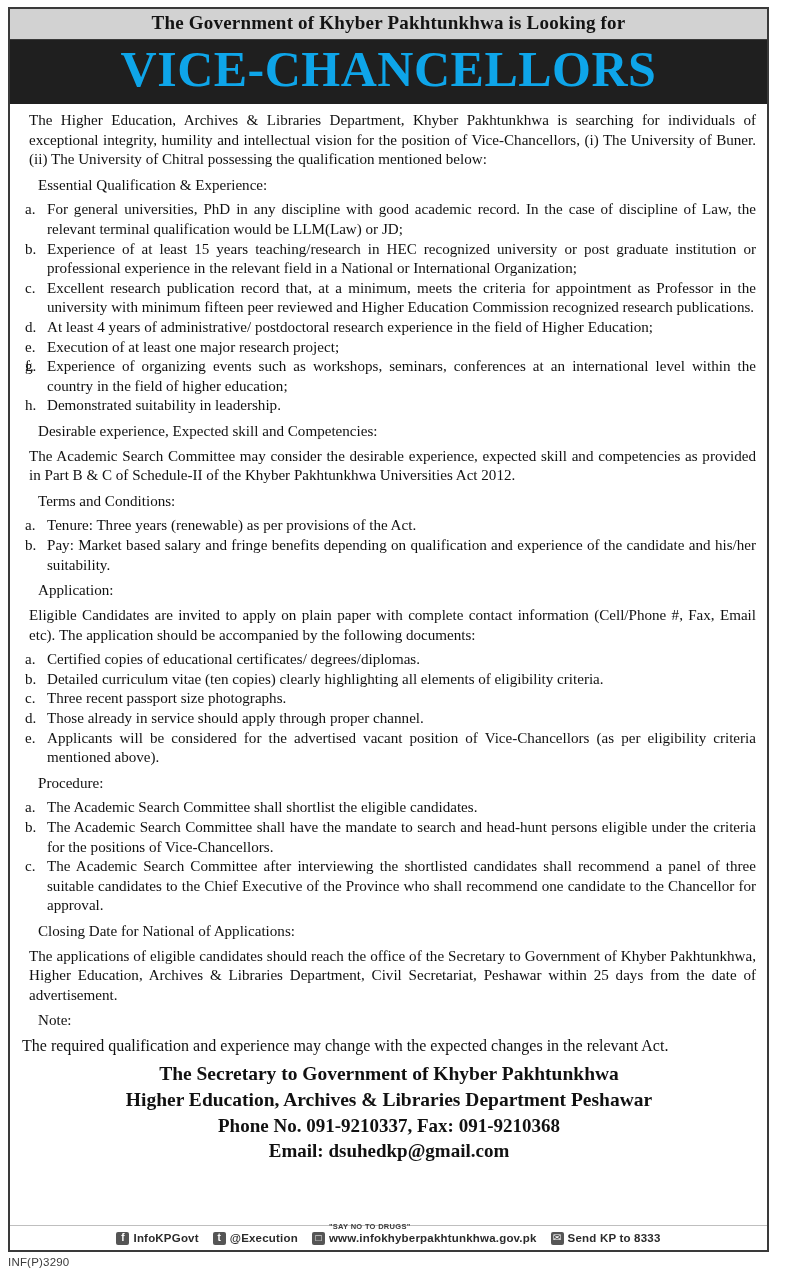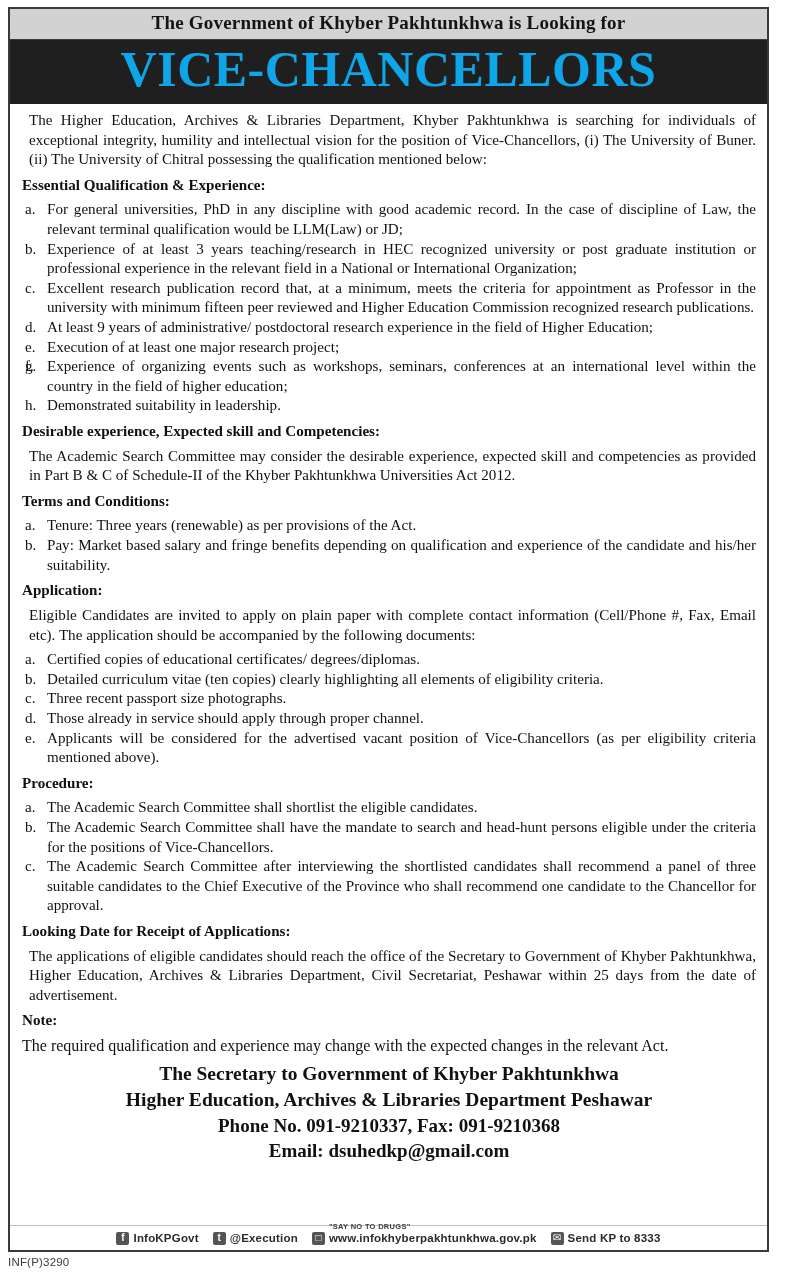--- a/index.html
+++ b/index.html
@@ -66,24 +66,24 @@
   }
   p.para {
     margin: 0 0 5px 7px;
     font-size: 15.1px;
     line-height: 1.30;
     text-align: justify;
     text-justify: inter-word;
   }
   p.para:last-child { margin-bottom: 0; }
   .sec-head {
-    font-weight: bold;
+    font-weight: normal;
     font-size: 15.1px;
     line-height: 1.3;
-    margin: 6px 0 5px 0;
+    margin: 6px 0 5px 16px;
   }
   ol.alist {
     list-style: none;
     margin: 0 0 5px 0;
     padding: 0;
   }
   ol.alist li {
     position: relative;
     padding-left: 25px;
     font-size: 15.1px;
@@ -200,23 +200,23 @@
       <div class="header-band-text">VICE-CHANCELLORS</div>
     </div>
 
     <div class="body-wrap">
 
       <p class="para">The Higher Education, Archives &amp; Libraries Department, Khyber Pakhtunkhwa is searching for individuals of exceptional integrity, humility and intellectual vision for the position of Vice-Chancellors, (i) The University of Buner. (ii) The University of Chitral possessing the qualification mentioned below:</p>
 
       <div class="sec-head">Essential Qualification &amp; Experience:</div>
       <ol class="alist">
         <li><span class="mark">a.</span><span>For general universities, PhD in any discipline with good academic record. In the case of discipline of Law, the relevant terminal qualification would be LLM(Law) or JD;</span></li>
-        <li><span class="mark">b.</span><span>Experience of at least 3 years teaching/research in HEC recognized university or post graduate institution or professional experience in the relevant field in a National or International Organization;</span></li>
+        <li><span class="mark">b.</span><span>Experience of at least 15 years teaching/research in HEC recognized university or post graduate institution or professional experience in the relevant field in a National or International Organization;</span></li>
         <li><span class="mark">c.</span><span>Excellent research publication record that, at a minimum, meets the criteria for appointment as Professor in the university with minimum fifteen peer reviewed and Higher Education Commission recognized research publications.</span></li>
-        <li><span class="mark">d.</span><span>At least 9 years of administrative/ postdoctoral research experience in the field of Higher Education;</span></li>
+        <li><span class="mark">d.</span><span>At least 4 years of administrative/ postdoctoral research experience in the field of Higher Education;</span></li>
         <li><span class="mark">e.</span><span>Execution of at least one major research project;</span></li>
         <li><span class="mark">f.</span></li>
         <li><span class="mark">g.</span><span>Experience of organizing events such as workshops, seminars, conferences at an international level within the country in the field of higher education;</span></li>
         <li><span class="mark">h.</span><span>Demonstrated suitability in leadership.</span></li>
       </ol>
 
       <div class="sec-head">Desirable experience, Expected skill and Competencies:</div>
       <p class="para">The Academic Search Committee may  consider the desirable experience, expected skill and competencies as provided in Part B &amp; C of Schedule-II of the Khyber Pakhtunkhwa Universities Act 2012.</p>
 
       <div class="sec-head">Terms and Conditions:</div>
@@ -235,21 +235,21 @@
         <li><span class="mark">e.</span><span>Applicants will be considered for the advertised vacant position of Vice-Chancellors (as per eligibility criteria mentioned above).</span></li>
       </ol>
 
       <div class="sec-head">Procedure:</div>
       <ol class="alist">
         <li><span class="mark">a.</span><span>The Academic Search Committee shall shortlist the eligible candidates.</span></li>
         <li><span class="mark">b.</span><span>The Academic Search Committee shall have the mandate to search and head-hunt persons eligible under the criteria for the positions of Vice-Chancellors.</span></li>
         <li><span class="mark">c.</span><span>The Academic Search Committee after interviewing the shortlisted candidates shall recommend a panel of three suitable candidates to the Chief Executive of the Province who shall recommend one candidate to the Chancellor for approval.</span></li>
       </ol>
 
-      <div class="sec-head">Looking Date for Receipt of Applications:</div>
+      <div class="sec-head">Closing Date for National of Applications:</div>
       <p class="para">The applications of eligible candidates should reach the office of the Secretary to Government of Khyber Pakhtunkhwa, Higher Education, Archives &amp; Libraries Department, Civil Secretariat, Peshawar within 25 days from the date of advertisement.</p>
 
       <div class="sec-head">Note:</div>
       <p class="note-para">The required qualification and experience may change with the expected changes in the relevant Act.</p>
 
       <div class="sig">
         <div class="sig-line1">The Secretary to Government of Khyber Pakhtunkhwa</div>
         <div class="sig-line2">Higher Education, Archives &amp; Libraries Department Peshawar</div>
         <div class="sig-line3">Phone No. 091-9210337, Fax: 091-9210368</div>
         <div class="sig-line4">Email: dsuhedkp@gmail.com</div>

